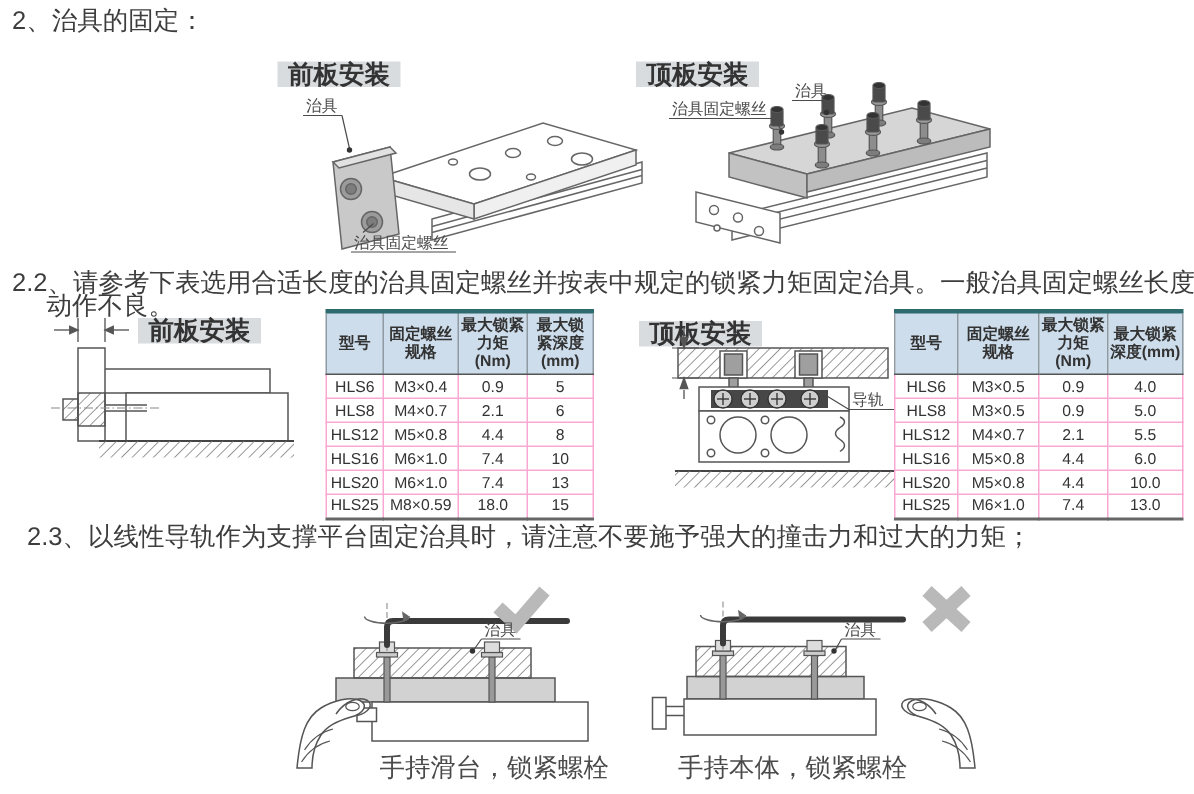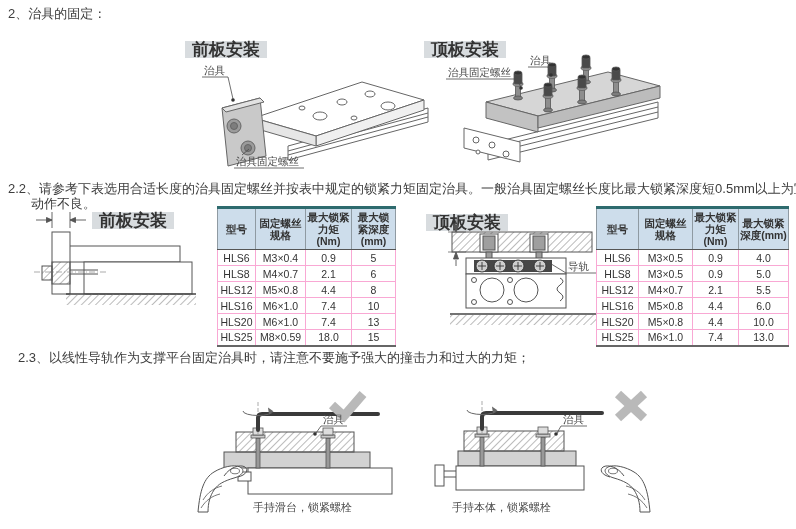--- a/index.html
+++ b/index.html
@@ -3,24 +3,24 @@
 <meta charset="utf-8">
 <style>
   :root{
     --text:#3d3d3d; --line:#555; --label-bg:#d8dcdf;
     --th-bg:#cdddeb; --tbl-top:#2e6b6e; --mark:#b9b9b9;
     --metal:#c9c9c9; --slab:#d2d2d2;
   }
   *{box-sizing:border-box;margin:0;padding:0;}
   body{background:#fff;font-family:"Liberation Sans","DejaVu Sans",sans-serif;color:var(--text);}
   .page{position:relative;width:796px;height:529px;background:#fff;overflow:hidden;}
-  .txt{position:absolute;font-size:13px;line-height:15px;white-space:nowrap;color:var(--text);}
+  .txt{position:absolute;font-size:17px;line-height:15px;white-space:nowrap;color:var(--text);}
   .seclabel{position:absolute;display:inline-block;background:var(--label-bg);color:#333;
     font-size:17px;font-weight:bold;padding:2px 7px;line-height:13px;white-space:nowrap;}
-  .caption{position:absolute;font-size:11px;color:#4a4a4a;white-space:nowrap;}
+  .caption{position:absolute;font-size:17px;color:#4a4a4a;white-space:nowrap;}
   svg{position:absolute;overflow:visible;}
   svg text{font-size:10.5px;fill:#4a4a4a;font-family:"Liberation Sans","DejaVu Sans",sans-serif;}
   table.spec{position:absolute;border-collapse:collapse;font-size:10.5px;color:#333;
     border-top:3px solid var(--tbl-top);border-bottom:2px solid #666;background:#fff;}
   table.spec th{background:var(--th-bg);font-weight:bold;border:1px solid #8f9aa2;
     border-top:none;border-bottom:1.5px solid #555;padding:2px 1px;line-height:12px;font-size:10.5px;}
   table.spec td{border:1px solid #f9a8d4;text-align:center;padding:1px 2px;height:16px;background:#fff;}
   .tbl-left th:nth-child(1),.tbl-left td:nth-child(1){width:38px;}
   .tbl-left th:nth-child(2),.tbl-left td:nth-child(2){width:50px;}
   .tbl-left th:nth-child(3),.tbl-left td:nth-child(3){width:46px;}

